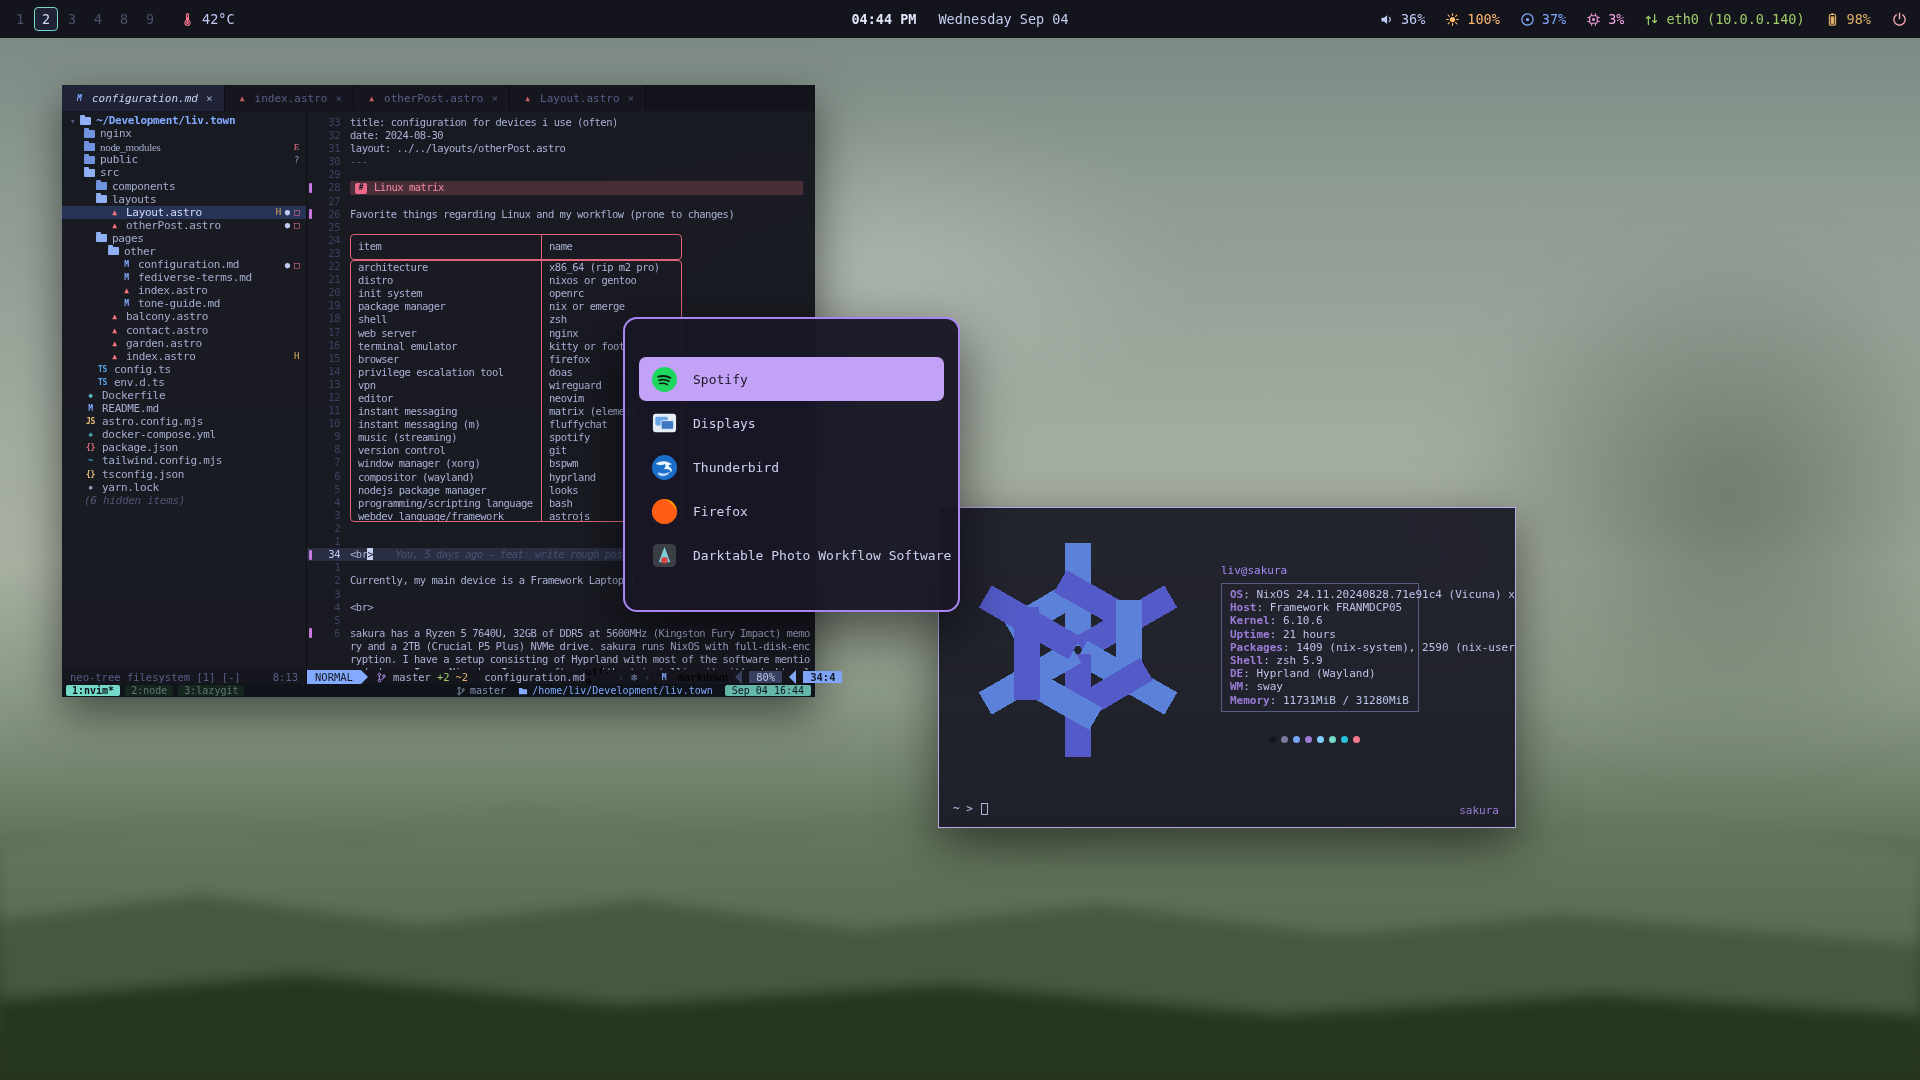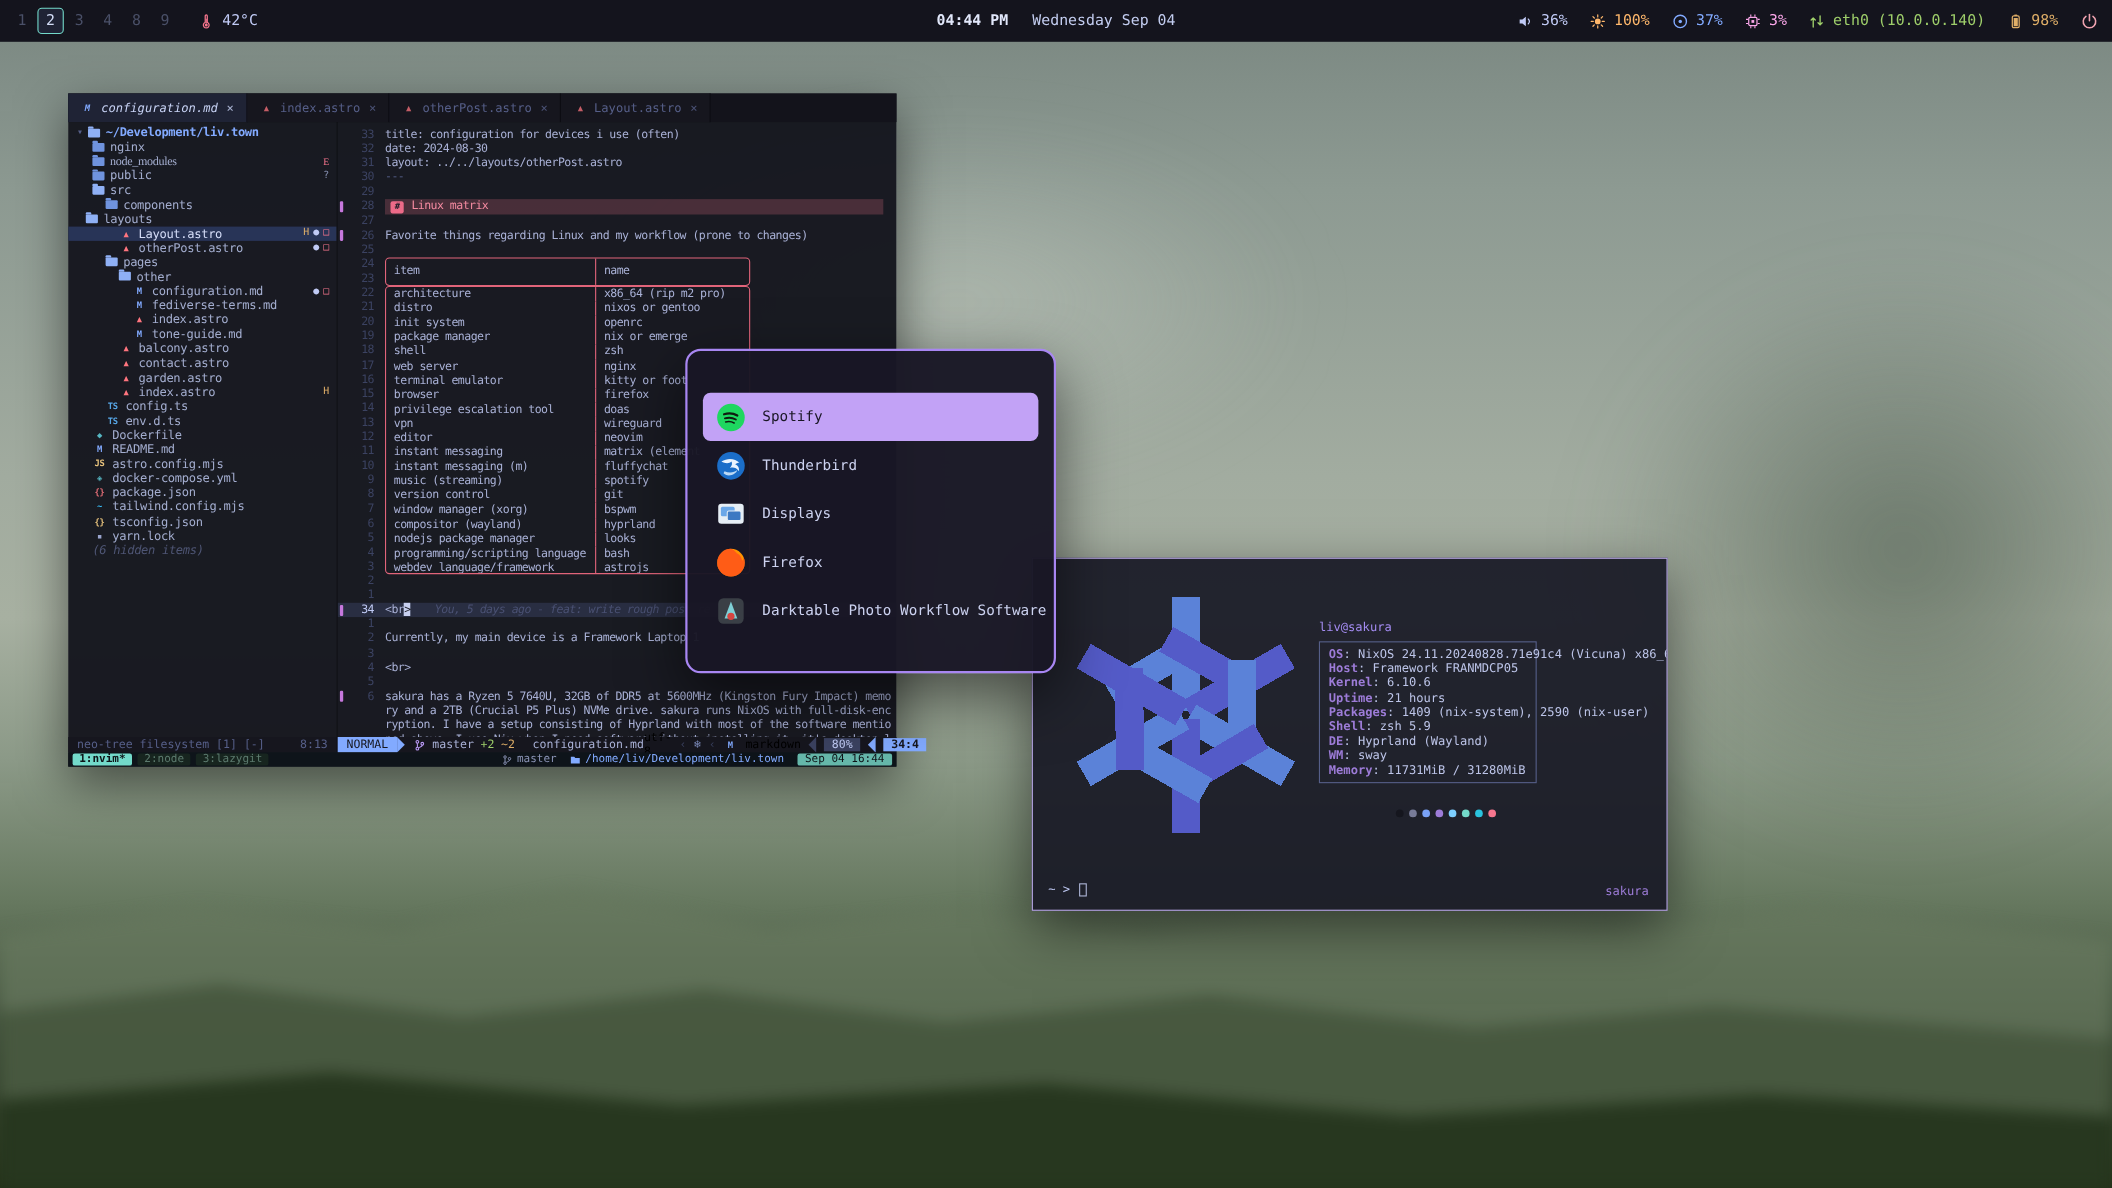--- a/index.html
+++ b/index.html
@@ -116,21 +116,21 @@
   .entries{margin-top:24px;display:flex;flex-direction:column}
   .entry{height:44px;flex:none;display:flex;align-items:center;gap:15px;padding:0 12px;border-radius:7px;color:#ccd2f0;font-size:13px;white-space:nowrap}
   .entry.selected{background:#c2a2f6;color:#191624}
   .eicon{width:27px;height:27px;flex:none;display:inline-flex}
   .eicon svg{width:100%;height:100%}
 
   
   .fetch{position:absolute;left:938px;top:507px;width:578px;height:321px;background:rgba(26,27,38,.94);border:1px solid #b9a8e8;z-index:20;box-shadow:0 16px 46px rgba(0,0,0,.5);font-size:11px;color:#c0caf5;overflow:hidden}
   .nixlogo{position:absolute;left:16px;top:16px;width:246px;height:252px}
   .nixlogo svg{width:100%;height:100%}
-  .finfo{position:absolute;left:260px;top:56px}
+  .finfo{position:absolute;left:282px;top:56px}
   .userhost{color:#a48cf2;margin-bottom:6px}
   .fbox{border:1px solid #565f89;width:198px;padding:4px 8px}
   .fline{height:13.2px;line-height:13.2px;white-space:nowrap}
   .flabel{color:#9d7cd8;font-weight:bold}
   .fval{color:#bcc4e8}
   .dots{position:absolute;left:330px;top:228px;display:flex;gap:5px}
   .dot{width:7px;height:7px;border-radius:50%;display:inline-block}
   .fprompt{position:absolute;left:14px;bottom:12px;display:flex;gap:8px;align-items:center;color:#c0caf5}
   .fcursor{width:7px;height:12px;border:1px solid #aeb6d8;display:inline-block}
   .fsession{position:absolute;right:16px;bottom:10px;color:#9d7cd8}
@@ -294,21 +294,21 @@
             </span>
           </div>
           <div class="trow" style="padding-left: 22px;">
             <span class="fld open"></span>
             <span class="tlbl">src</span>
           </div>
           <div class="trow" style="padding-left: 34px;">
             <span class="fld"></span>
             <span class="tlbl">components</span>
           </div>
-          <div class="trow" style="padding-left: 16px;">
+          <div class="trow" style="padding-left: 34px;">
             <span class="fld open"></span>
             <span class="tlbl">layouts</span>
           </div>
           <div class="trow selected" style="padding-left: 46px;">
             <span class="chip" style="color: rgb(255, 117, 127);">▲</span>
             <span class="tlbl">Layout.astro</span>
             <span class="badges">
               <span class="bdg" style="color: rgb(224, 175, 104);">H</span>
               <span class="bdg" style="color: rgb(192, 202, 245);">●</span>
               <span class="bdg" style="color: rgb(247, 118, 142);">□</span>
@@ -761,36 +761,36 @@
               <path d="M8.3 14.8c3.8-1 7.3-.6 10.3 1.1" stroke-width="1.8"></path>
               <path d="M9 18.2c3-.8 5.7-.4 8 1" stroke-width="1.5"></path>
             </g>
           </svg>
         </span>
         <span class="elbl">Spotify</span>
       </div>
       <div class="entry">
         <span class="eicon">
           <svg viewBox="0 0 28 28">
+            <rect x="2" y="4" width="24" height="19" rx="3" fill="#e6eef5"></rect>
+            <rect x="4.5" y="7" width="13" height="9" rx="1.5" fill="#6aa7e8"></rect>
+            <rect x="10.5" y="11" width="13" height="9" rx="1.5" fill="#3d79c2" stroke="#e6eef5"></rect>
+          </svg>
+        </span>
+        <span class="elbl">Displays</span>
+      </div>
+      <div class="entry">
+        <span class="eicon">
+          <svg viewBox="0 0 28 28">
             <circle cx="14" cy="14" r="13" fill="#1b6ec9"></circle>
             <path d="M5 10c6-4 13-3 17 1-2 0-3 .5-4 1.5C21 14 22 16 21.5 19 19 15.5 16 15 13 16c2-2 2.5-4 1.5-6-2 2-6 2-9.5 0z" fill="#eaf4ff"></path>
             <path d="M8 19c4 2 9 1.5 12-1-1 3-4 5-8 5-2 0-4-1-5-2z" fill="#bcd9f5"></path>
           </svg>
         </span>
         <span class="elbl">Thunderbird</span>
-      </div>
-      <div class="entry">
-        <span class="eicon">
-          <svg viewBox="0 0 28 28">
-            <rect x="2" y="4" width="24" height="19" rx="3" fill="#e6eef5"></rect>
-            <rect x="4.5" y="7" width="13" height="9" rx="1.5" fill="#6aa7e8"></rect>
-            <rect x="10.5" y="11" width="13" height="9" rx="1.5" fill="#3d79c2" stroke="#e6eef5"></rect>
-          </svg>
-        </span>
-        <span class="elbl">Displays</span>
       </div>
       <div class="entry">
         <span class="eicon">
           <svg viewBox="0 0 28 28">
             <circle cx="14" cy="14" r="13" fill="#ff9400"></circle>
             <path d="M14 1a13 13 0 1 0 13 13c0-2-.4-3.8-1.2-5.5.3 1.8-.2 3-1.3 3.7C24 8 21.5 5.5 18.4 4.6c1.3 1.3 2 2.8 1.9 4.6-1.5-2.3-4-3.4-7.3-3.3 2.3 1 3.6 2.7 3.8 4.8-2.2-.9-4.2-.4-5.3 1-1.6 2-1.2 5 .9 6.6 1.8 1.4 4.3 1.5 6.3.4-1.5 2-4 3-6.6 2.6 2 1.3 4.4 1.6 6.8.8A13 13 0 0 0 14 1z" fill="#ff4a1d" opacity=".75"></path>
           </svg>
         </span>
         <span class="elbl">Firefox</span>
       </div>

